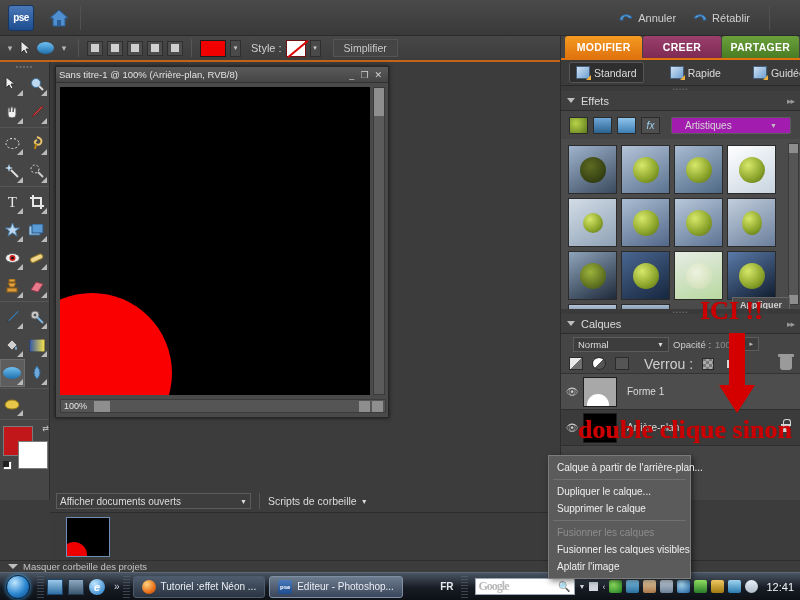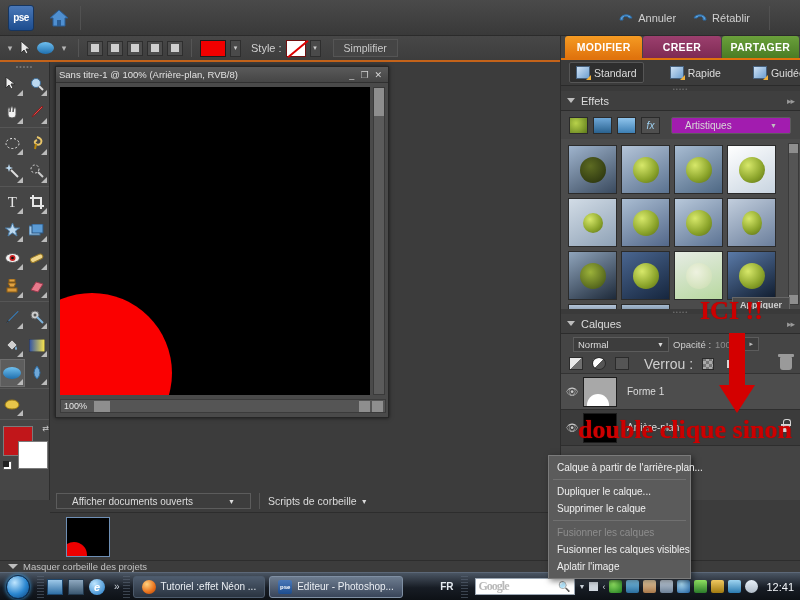--- a/index.html
+++ b/index.html
@@ -194,21 +194,21 @@
     background:#5b5b5b; border:1px solid #7b7b7b; box-shadow:2px 2px 6px rgba(0,0,0,.5);
     z-index:40; padding:3px 0;}
   .ctxitem{ padding:3px 8px; font-size:10px; color:#f0f0f0; white-space:nowrap;}
   .ctxitem.dis{ color:#8d8d8d;}
   .ctxsep{ height:1px;background:#707070;margin:3px 4px;}
 
   
   .binbar{ position:absolute; left:50px; top:490px; width:510px; height:22px;
     display:flex;align-items:center;gap:8px; padding-left:6px;}
   .bin-select{ width:195px;height:16px;background:#3d3d3d;border:1px solid #5c5c5c;
-    display:flex;align-items:center;padding:0 15px;font-size:10px;color:#dcdcdc;}
+    display:flex;align-items:center;padding:0 3px;font-size:10px;color:#dcdcdc;}
   .bin-select .car{ margin-left:auto;font-size:7px;}
   .bin-div{ width:1px;height:16px;background:#2f2f2f;border-right:1px solid #555;}
   .scripts{ font-size:10.5px;color:#dcdcdc;display:flex;align-items:center;gap:4px;}
   .binstrip{ position:absolute; left:50px; top:512px; width:510px; height:48px;
     background:#3b3b3b; border-top:1px solid #2d2d2d;}
   .binthumb{ position:absolute;left:16px;top:4px;width:44px;height:40px;background:#000;
     border:1px solid #6e8fb5; overflow:hidden;}
   .binthumb i{ position:absolute;left:-6px;bottom:-12px;width:26px;height:26px;
     border-radius:50%;background:#e00;}
   .maskbar{ position:absolute; left:0; top:560px; width:800px; height:12px;

